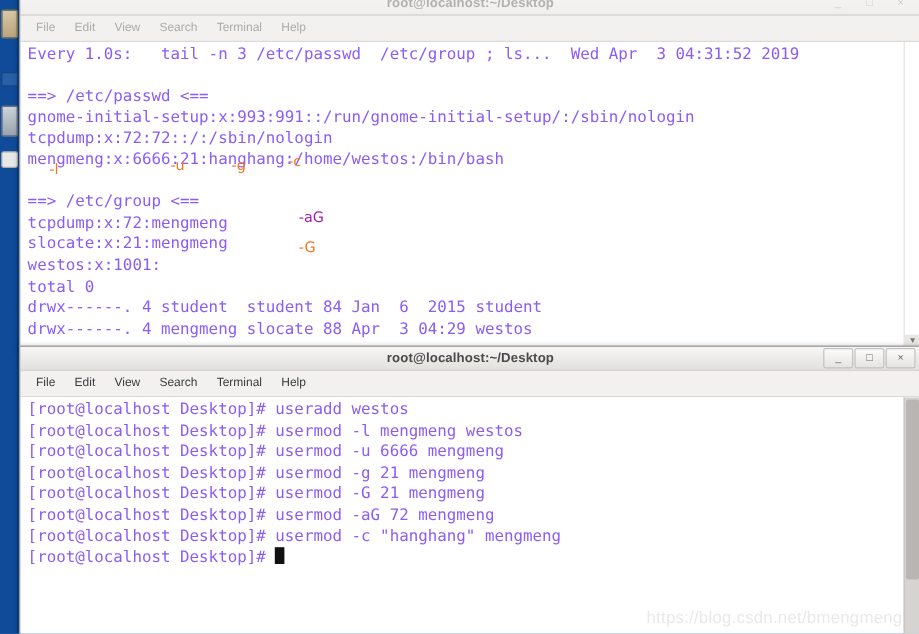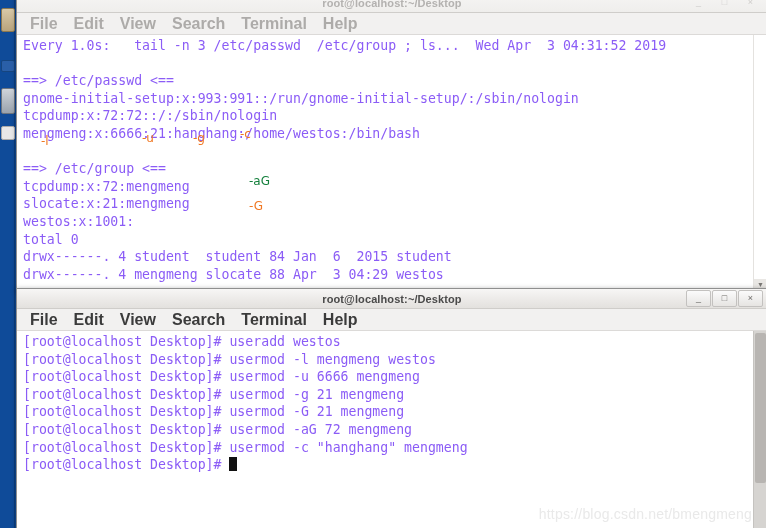--- a/index.html
+++ b/index.html
@@ -101,25 +101,24 @@
     height: 21px;
     background: #f2f1f0;
     border-bottom: 1px solid #dcdad8;
     display: flex;
     align-items: center;
     padding-left: 6px;
     gap: 2px;
     flex: 0 0 auto;
   }
   .menu-item {
-    font-size: 16px;
+    font-size: 10px;
     color: #3b3b3b;
     padding: 2px 7px;
     white-space: nowrap;
-    font-weight: bold;
   }
   .menubar.inactive .menu-item { color: #adaba9; }
 
   .term-body {
     flex: 1 1 auto;
     background: #ffffff;
     position: relative;
     overflow: hidden;
     display: flex;
   }
@@ -230,21 +229,21 @@
       <div class="scroll-track light">
         <div class="scroll-arrow" style="bottom:0;">▼</div>
       </div>
     </div>
 
     <div id="annot-layer" style="position:absolute; inset:0; pointer-events:none;">
         <div class="annot" style="left: 24px; top: 141px; color: rgb(240, 119, 34);">-l</div>
         <div class="annot" style="left: 125px; top: 138px; color: rgb(240, 119, 34);">-u</div>
         <div class="annot" style="left: 176px; top: 138px; color: rgb(240, 119, 34);">-g</div>
         <div class="annot" style="left: 223px; top: 134px; color: rgb(240, 119, 34);">-c</div>
-        <div class="annot" style="left: 232px; top: 181px; color: #15803d;">-aG</div>
+        <div class="annot" style="left: 232px; top: 181px; color: #a21caf;">-aG</div>
         <div class="annot" style="left: 232px; top: 206px; color: rgb(240, 119, 34);">-G</div>
       </div>
   </div>
 
   <div class="term-window" id="win-bottom" style="left:16px; top:288px; width:750px; height:248px;">
 
     <div class="titlebar">
       <span class="title-text">root@localhost:~/Desktop</span>
       <div class="win-buttons">
         <div class="win-btn">_</div>

